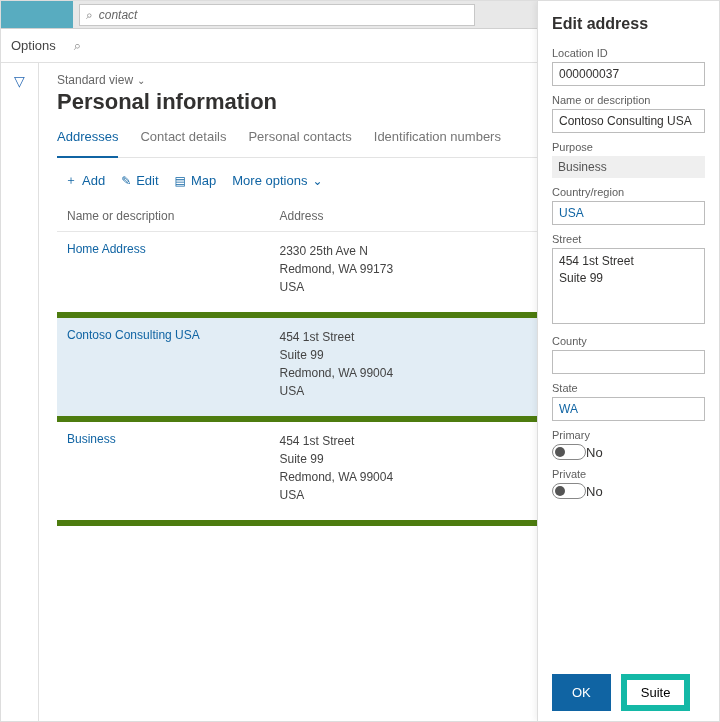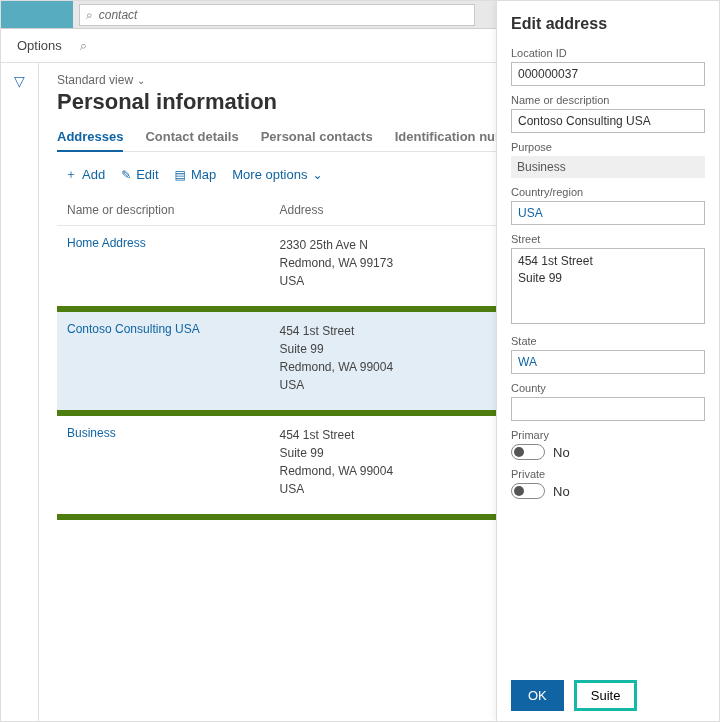--- a/index.html
+++ b/index.html
@@ -8,65 +8,65 @@
   
   .topbar { height: 28px; background: #e8e8e8; border-bottom: 1px solid #d0d0d0; display: flex; align-items: center; }
   .topbar-left { width: 72px; height: 100%; background: #58ACC0; }
   .search-wrap { margin-left: 6px; flex: 1; max-width: 396px; }
   .search-box { display:flex; align-items:center; background:#fff; border:1px solid #c7c7c7; height:22px; padding:0 6px; }
   .search-box input { border:none; outline:none; font-size:12px; color:#666; flex:1; font-style: italic; }
   .search-icon { font-size:12px; color:#888; margin-right:6px; }
 
   
   .toolbar { height:34px; background:#fff; border-bottom:1px solid #e0e0e0; display:flex; align-items:center; }
-  .toolbar .opt { margin-left:16px; font-size:13px; color:#444; margin-right:18px; }
+  .toolbar .opt { margin-left:10px; font-size:13px; color:#444; margin-right:18px; }
   .toolbar .miniSearch { color:#888; font-size:13px; }
 
   
   .main { display:flex; height: calc(100% - 62px); }
   .sidebar { width:38px; border-right:1px solid #e0e0e0; display:flex; justify-content:center; padding-top:10px; }
   .filter-icon { color:#2768b3; font-size:14px; }
 
   .content { flex:1; padding:10px 18px 0 18px; overflow:hidden; }
   .viewline { color:#666; font-size:12px; display:flex; align-items:center; gap:4px; }
   .chev { font-size:10px; color:#666; }
   h1.page-title { font-size:22px; font-weight:600; margin:2px 0 14px 0; color:#323130; }
 
   
   .tabs { display:flex; gap:22px; border-bottom:1px solid #e3e3e3; font-size:13px; color:#767676; }
-  .tab { padding-bottom:6px; cursor:pointer;font-weight:bold; }
+  .tab { padding-bottom:12px; cursor:pointer; }
   .tab.active { color:#1064A3; border-bottom:2px solid #1064A3; margin-bottom:-1px; }
 
   
   .actions { display:flex; gap:16px; padding:14px 0 12px 8px; font-size:13px; color:#1064A3; align-items:center; }
   .action { display:flex; align-items:center; gap:5px; cursor:pointer; }
   .action .ic { font-size:12px; }
 
   
   table.grid { width:100%; border-collapse:collapse; font-size:12px; }
   .grid th { text-align:left; font-weight:400; color:#666; padding:8px 10px; border-bottom:1px solid #e6e6e6; }
   .grid td { padding:10px 10px 16px 10px; vertical-align:top; color:#444; border-bottom:6px solid #4d7c0f; }
   .grid td.linkcell { color:#1064A3; }
   .grid tr.selected td { background:#E2EDF5; }
   .grid td .addr-line { display:block; line-height:1.5; }
 
   
-  .pane { position:absolute; top:0; right:0; width:223px; height:100%; background:#fff; border-left:1px solid #ddd; box-shadow:-2px 0 6px rgba(0,0,0,0.06); padding:14px 14px 10px 14px; display:flex; flex-direction:column; }
+  .pane { position:absolute; top:0; right:0; width:182px; height:100%; background:#fff; border-left:1px solid #ddd; box-shadow:-2px 0 6px rgba(0,0,0,0.06); padding:14px 14px 10px 14px; display:flex; flex-direction:column; }
   .pane h2 { font-size:16px; font-weight:600; margin-bottom:14px; }
   .field { margin-bottom:8px; }
   .field label { display:block; font-size:11px; color:#5e5e5e; margin-bottom:3px; }
   .field input, .field textarea, .field .ro { width:100%; border:1px solid #bcbcbc; padding:4px 6px; font-size:12px; color:#323130; background:#fff; }
   .field .ro { border:none; background:#efefef; color:#555; }
   .field input.accent, .field textarea.accent { color:#1064A3; }
   .field textarea { resize:none; height:76px; font-family:inherit; line-height:1.4; }
-  .toggle-wrap { display:flex; align-items:center; gap:8px; margin-top:2px; }
+  .toggle-wrap { display:flex; align-items:center; margin-top:2px; }
   .toggle { width:34px; height:16px; border:1px solid #888; border-radius:8px; position:relative; background:#fff; }
   .toggle::after { content:""; position:absolute; left:2px; top:2px; width:10px; height:10px; border-radius:50%; background:#555; }
   .pane-footer { margin-top:auto; padding-top:12px; display:flex; gap:10px; }
-  .btn { padding:5px 14px; font-size:13px; border:3px solid #14b8a6; background:#fff; cursor:pointer; }
+  .btn { padding:5px 14px; font-size:13px; border:6px solid #14b8a6; background:#fff; cursor:pointer; }
   .btn.primary { background:#1064A3; color:#fff; border-color:#1064A3; }
 </style>
 </head>
 <body>
 
 <div class="topbar">
   <div class="topbar-left"></div>
   <div class="search-wrap">
     <div class="search-box">
       <span class="search-icon">⌕</span>
@@ -179,26 +179,26 @@
   <div class="field">
     <label>Country/region</label>
     <input type="text" class="accent" value="USA" style="">
   </div>
   <div class="field">
     <label>Street</label>
     <textarea style="">454 1st Street
 Suite 99</textarea>
   </div>
   <div class="field">
+    <label>County</label>
+    <input type="text" value="" style="">
+  </div>
+  <div class="field">
     <label>State</label>
     <input type="text" class="accent" value="WA" style="">
-  </div>
-  <div class="field">
-    <label>County</label>
-    <input type="text" value="" style="">
   </div>
   <div class="field">
     <label>Primary</label>
     <div class="toggle-wrap">
       <div class="toggle"></div>
       <span>No</span>
     </div>
   </div>
   <div class="field">
     <label>Private</label>

